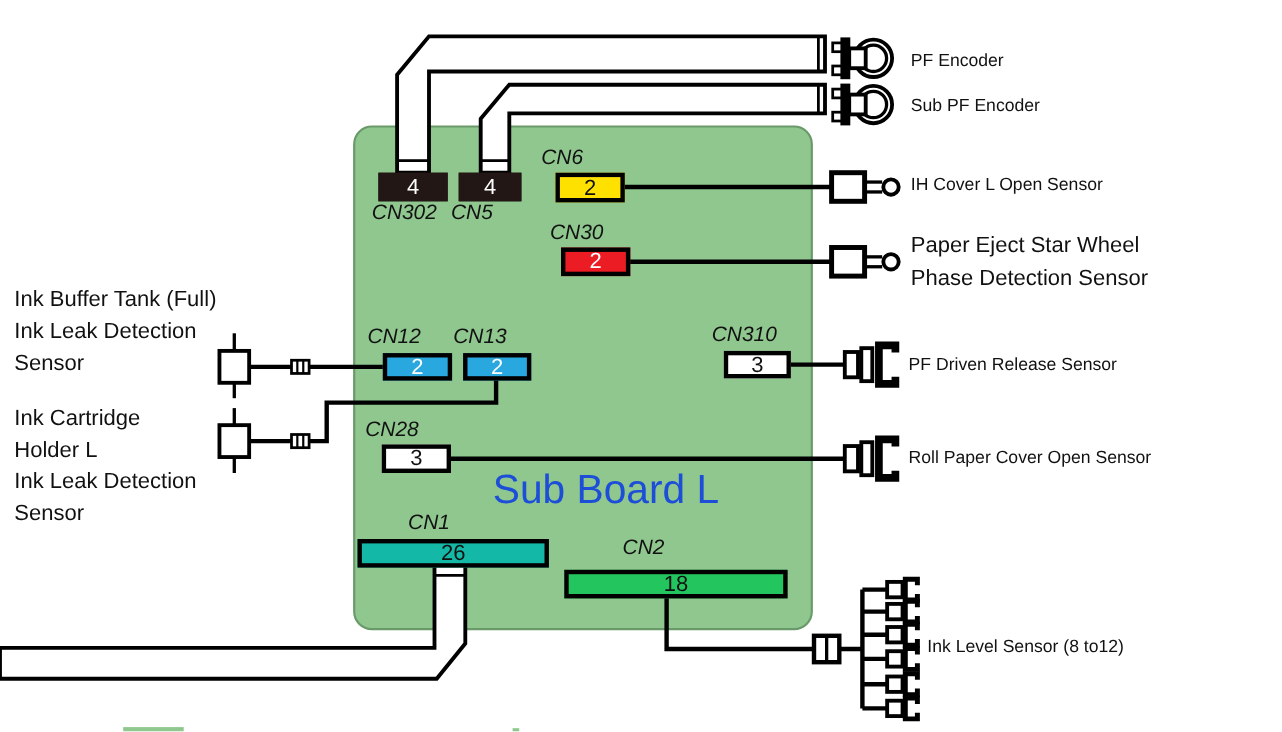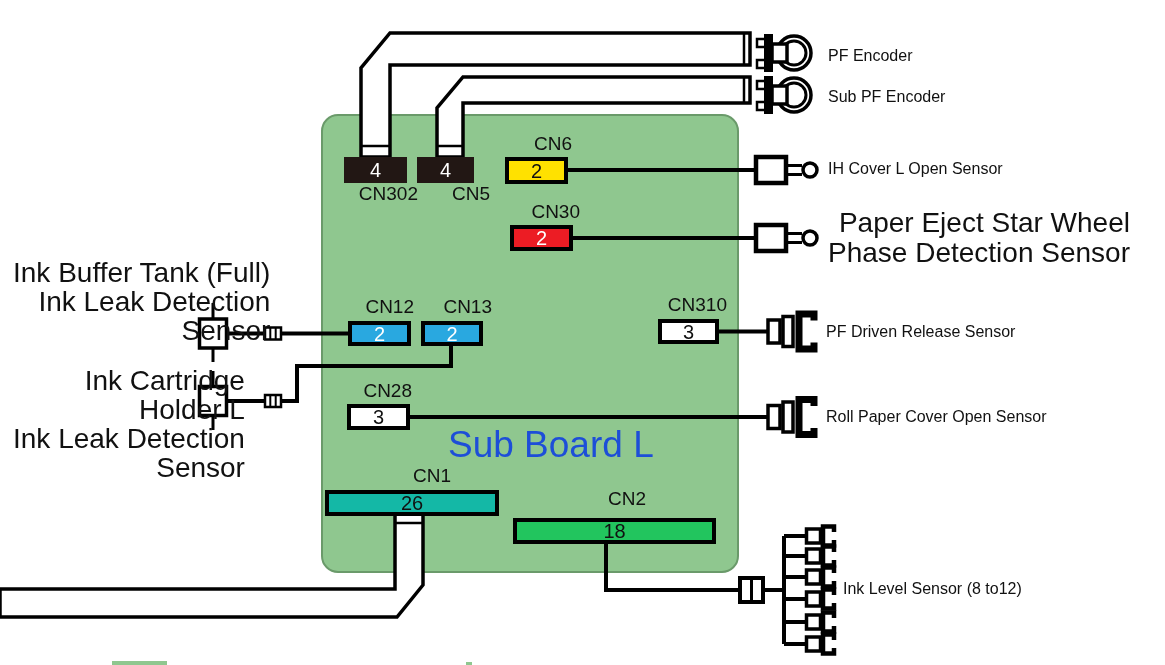--- a/index.html
+++ b/index.html
@@ -1,23 +1,23 @@
 <!DOCTYPE html>
 <html><head>
 <meta charset="utf-8">
 <style>
   html,body{margin:0;padding:0;background:#fff;}
   body{width:1165px;height:665px;position:relative;font-family:"Liberation Sans",sans-serif;color:#111;overflow:hidden;}
   svg{position:absolute;left:0;top:0;}
   .cbox{position:absolute;border:4px solid #000;box-sizing:border-box;display:flex;align-items:center;justify-content:center;font-size:20px;line-height:20px;}
   .cbox.lighttext{color:#fff;}
   .cbox.darkbox{border-color:#221714;}
-  .clbl{position:absolute;font-size:19px;line-height:19px;text-align:right;white-space:nowrap;}
+  .clbl{position:absolute;font-size:19px;line-height:19px;text-align:left;white-space:nowrap;font-style:italic;}
   .dlbl{position:absolute;font-size:16px;line-height:20px;white-space:nowrap;}
-  .mlbl{position:absolute;font-size:28px;line-height:29px;white-space:pre-line;text-align:right;}
+  .mlbl{position:absolute;font-size:20px;line-height:29px;white-space:pre-line;}
   .title{position:absolute;font-size:37px;line-height:40px;white-space:nowrap;color:#1d4ed8;}
 </style>
 </head>
 <body>
 
 <svg width="1165" height="665" viewBox="0 0 1165 665">
 
   <rect x="322" y="115" width="416" height="457" rx="16" stroke="#6A9A6A" stroke-width="2" fill="#8FC78F"></rect>
 
   <g>

